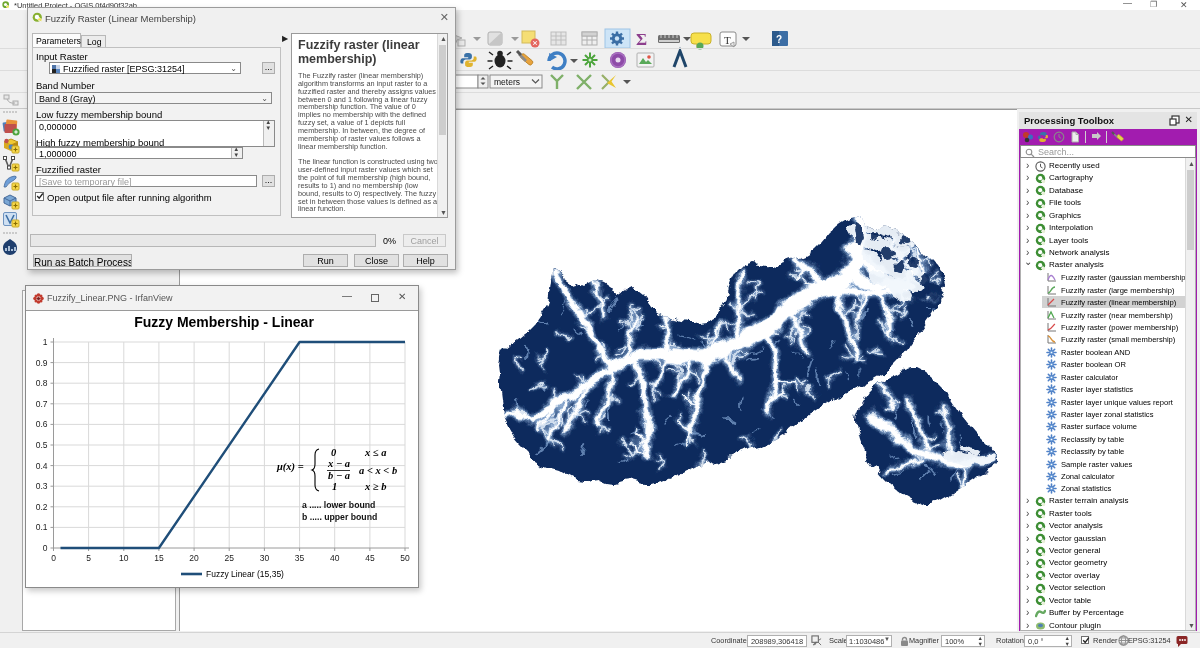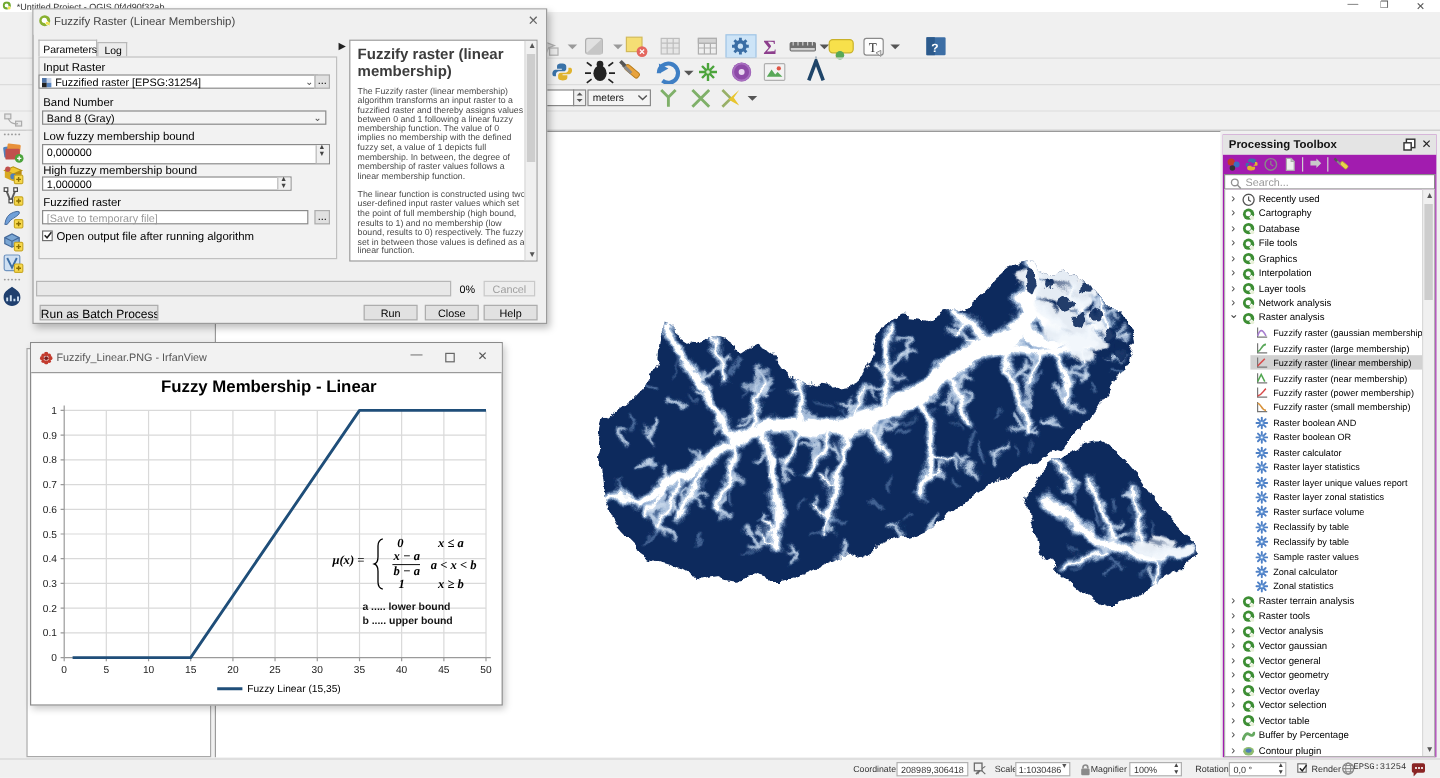--- a/index.html
+++ b/index.html
@@ -1450,21 +1450,21 @@
       <svg style="position:absolute;left:0;top:-1px" width="8" height="8" viewBox="0 0 8 8">
           <path d="M1.2 4.2l2 2.2L6.8 1.6" fill="none" stroke="#222" stroke-width="1.3"></path>
         </svg>
     </div>
     <span style="position:absolute;left:1093px;top:3px;">Render</span>
     <svg style="position:absolute;left:1118px;top:2px" width="11" height="11" viewBox="0 0 12 12">
         <circle cx="6" cy="6" r="5" fill="none" stroke="#8a8a8a" stroke-width="1.2"></circle>
         <ellipse cx="6" cy="6" rx="2.3" ry="5" fill="none" stroke="#8a8a8a" stroke-width="1"></ellipse>
         <path d="M1 6h10M2 3.2h8M2 8.8h8" stroke="#8a8a8a" stroke-width="1"></path>
       </svg>
-    <span style="position:absolute;left:1128px;top:3px;font-size:7.3px;font-family:Liberation Mono, monospace;">EPSG:31254</span>
+    <span style="position:absolute;left:1128px;top:3px;font-size:7.3px;">EPSG:31254</span>
     <svg style="position:absolute;left:1176px;top:2px" width="12" height="12" viewBox="0 0 12 12">
         <path d="M2 1 h8 a1.5 1.5 0 0 1 1.5 1.5 v5 a1.5 1.5 0 0 1 -1.5 1.5 h-5 l-3 3 v-3 h-0 a1.5 1.5 0 0 1 -1.5 -1.5 v-5 A1.5 1.5 0 0 1 2 1z" fill="#8a2525"></path>
         <circle cx="4" cy="5" r="0.9" fill="#fff"></circle>
         <circle cx="6.5" cy="5" r="0.9" fill="#fff"></circle>
         <circle cx="9" cy="5" r="0.9" fill="#fff"></circle>
       </svg>
   </div>
   <div class="abs" id="irfan">
     <div class="ititle">
         <span>Fuzzify_Linear.PNG - IrfanView</span>
@@ -1595,38 +1595,38 @@
       <span style="position:absolute;right:6px;left:auto;top:3px;font-size:11px;color:#666;">✕</span>
     </div>
     <div style="position:absolute;left:4px;top:25px;width:49px;height:14px;background:#fcfcfc;border:1px solid #b8b8b8;border-bottom:none;z-index:2;">
         <span style="position:absolute;left:3px;top:2px;font-size:8.7px;">Parameters</span>
       </div>
     <div style="position:absolute;left:53px;top:27px;width:25px;height:12px;background:#ececec;border:1px solid #b8b8b8;border-bottom:none;">
         <span style="position:absolute;left:5px;top:1px;font-size:8.7px;">Log</span>
       </div>
     <div style="position:absolute;left:4px;top:39px;width:249px;height:169px;border:1px solid #c0c0c0;background:#f2f2f2;"></div>
     <span class="flabel" style="left:8px;top:43px;">Input Raster</span>
-    <div class="field" style="left:4px;top:54px;width:233px;height:12px;padding-left:28px;">
+    <div class="field" style="left:21px;top:54px;width:192px;height:12px;padding-left:28px;">
       <svg style="position:absolute;left:2px;top:2px" width="8" height="8" viewBox="0 0 8 8">
           <rect width="4" height="4" fill="#4f74a8"></rect>
           <rect x="4" y="0" width="4" height="4" fill="#c8d4e8"></rect>
           <rect y="4" width="4" height="4" fill="#222"></rect>
           <rect x="4" y="4" width="4" height="4" fill="#5a86c0"></rect>
         </svg>
       <span style="position:absolute;left:13px;top:1px;">Fuzzified raster [EPSG:31254]</span>
       <span style="position:absolute;right:3px;top:1px;color:#555;font-size:8px;">⌄</span>
     </div>
     <div class="btn" style="left:234px;top:54px;width:13px;height:12px;"><span style="position:relative;top:-1px;">...</span></div>
     <span class="flabel" style="left:8px;top:72px;">Band Number</span>
     <div class="field" style="left:7px;top:84px;width:237px;height:12px;background:#f4f4f4;">
       <span style="position:absolute;left:3px;top:1px;">Band 8 (Gray)</span>
       <span style="position:absolute;right:3px;top:1px;color:#555;font-size:8px;">⌄</span>
     </div>
     <span class="flabel" style="left:8px;top:101px;">Low fuzzy membership bound</span>
-    <div class="field" style="left:7px;top:112px;width:240px;height:17px;">
+    <div class="field" style="left:7px;top:112px;width:240px;height:27px;">
       <span style="position:absolute;left:3px;top:1px;">0,000000</span>
       <span class="spinner"></span>
     </div>
     <span class="flabel" style="left:8px;top:129px;">High fuzzy membership bound</span>
     <div class="field" style="left:7px;top:139px;width:208px;height:12px;">
       <span style="position:absolute;left:3px;top:1px;">1,000000</span>
       <span class="spinner"></span>
     </div>
     <span class="flabel" style="left:8px;top:156px;">Fuzzified raster</span>
     <div class="field" style="left:7px;top:167px;width:222px;height:12px;">

